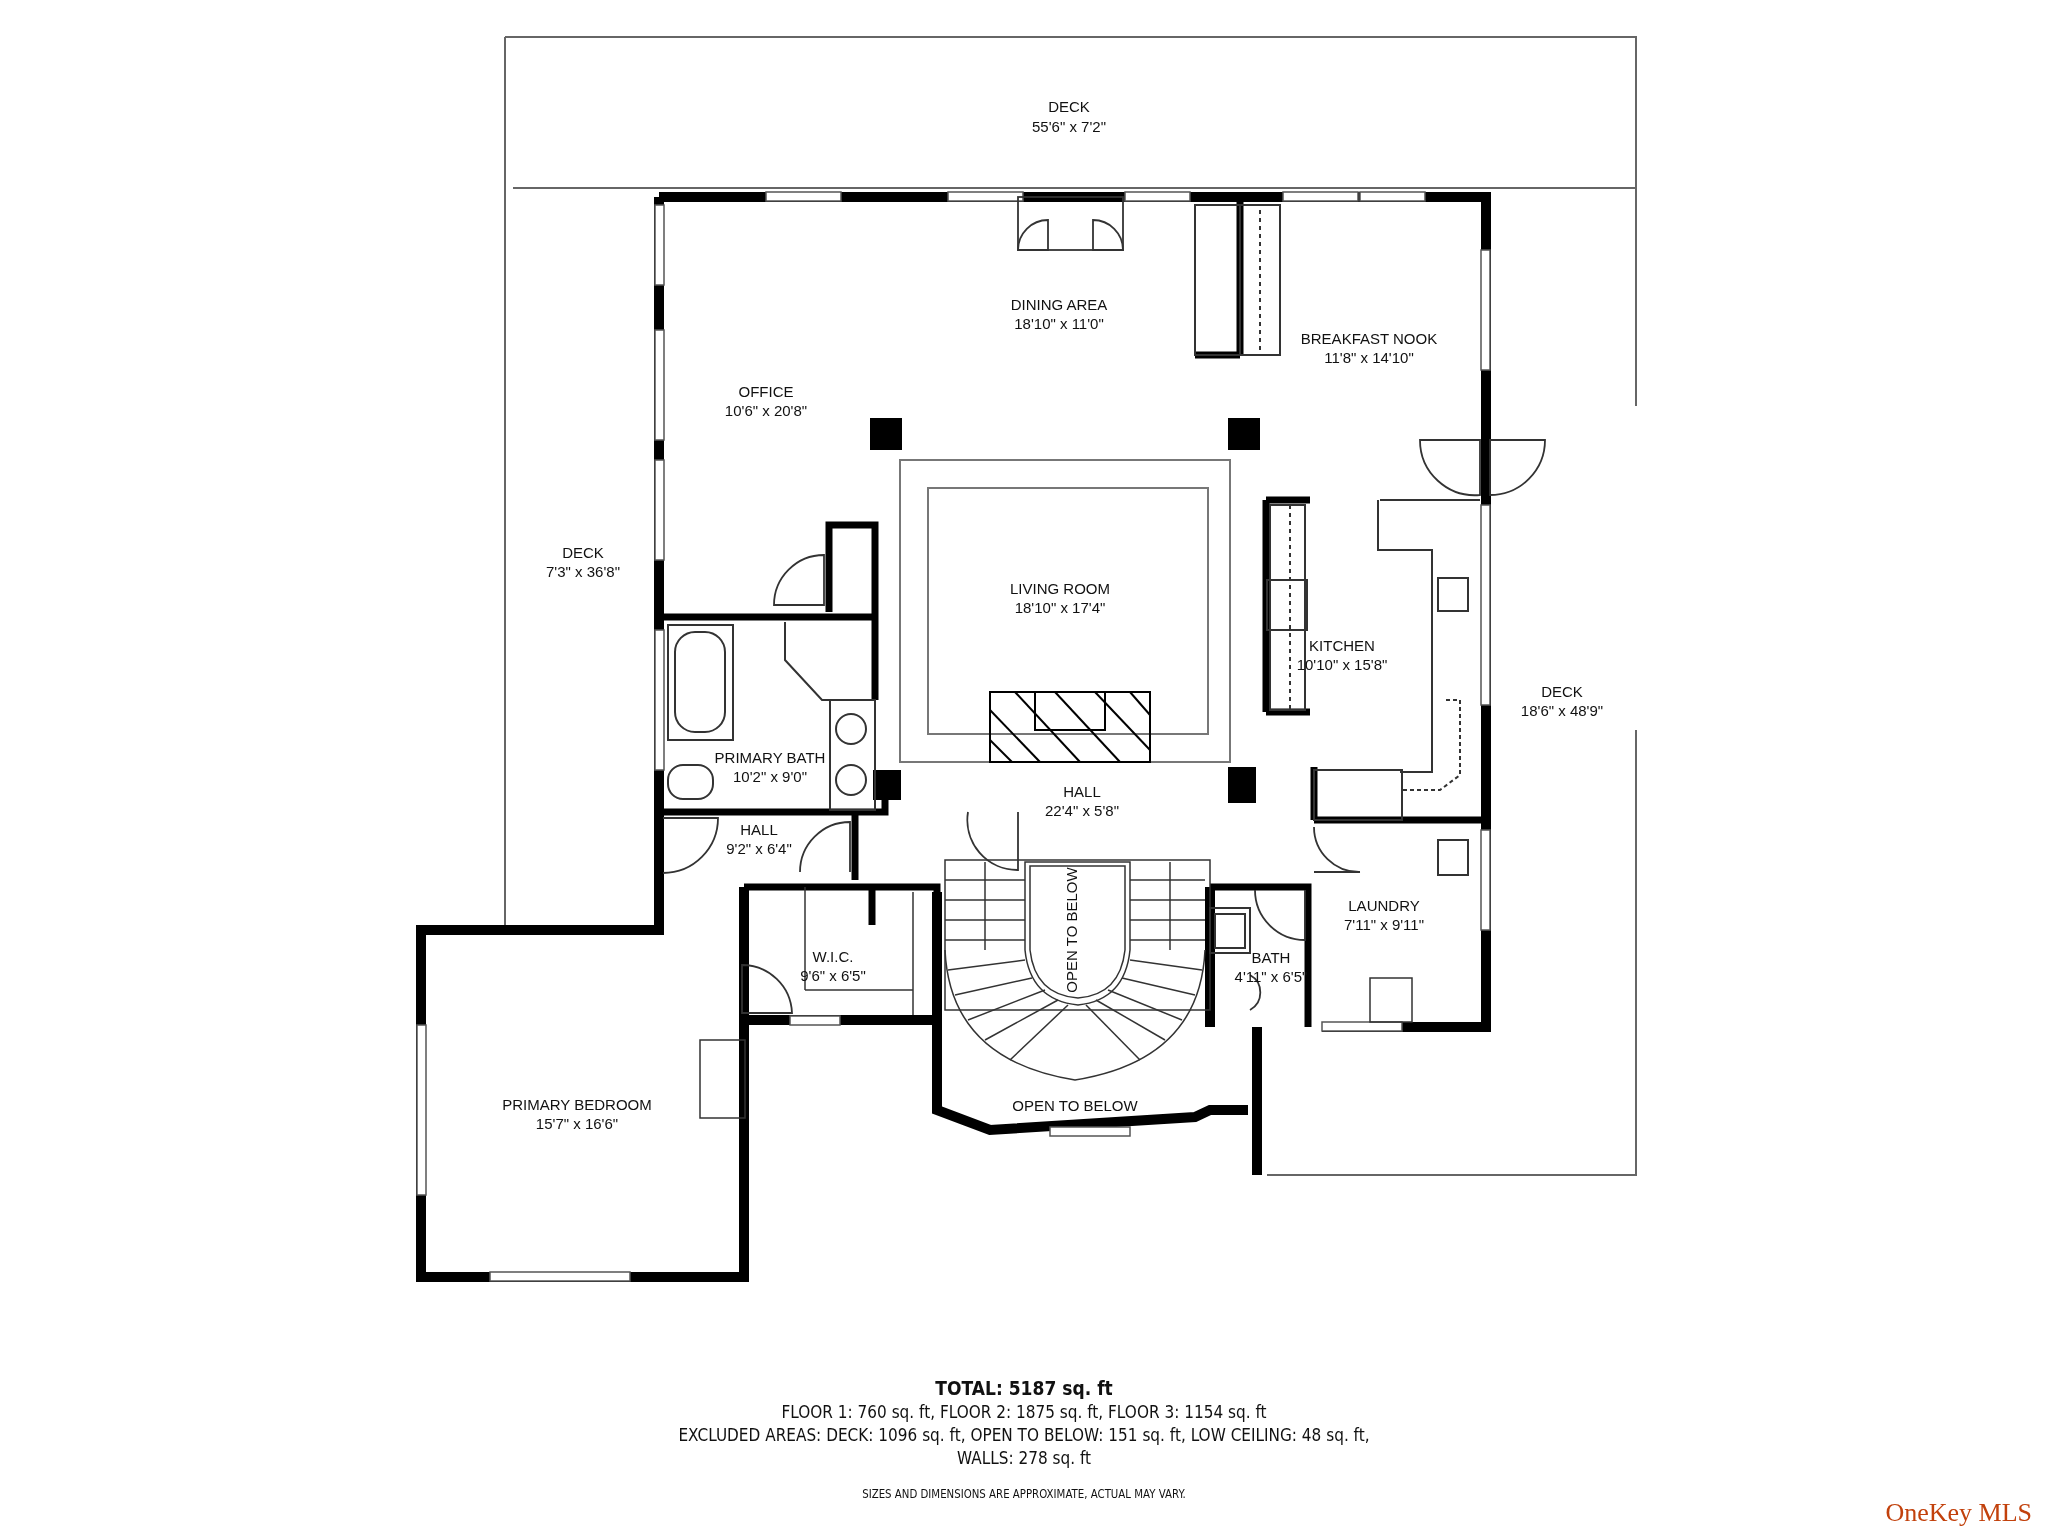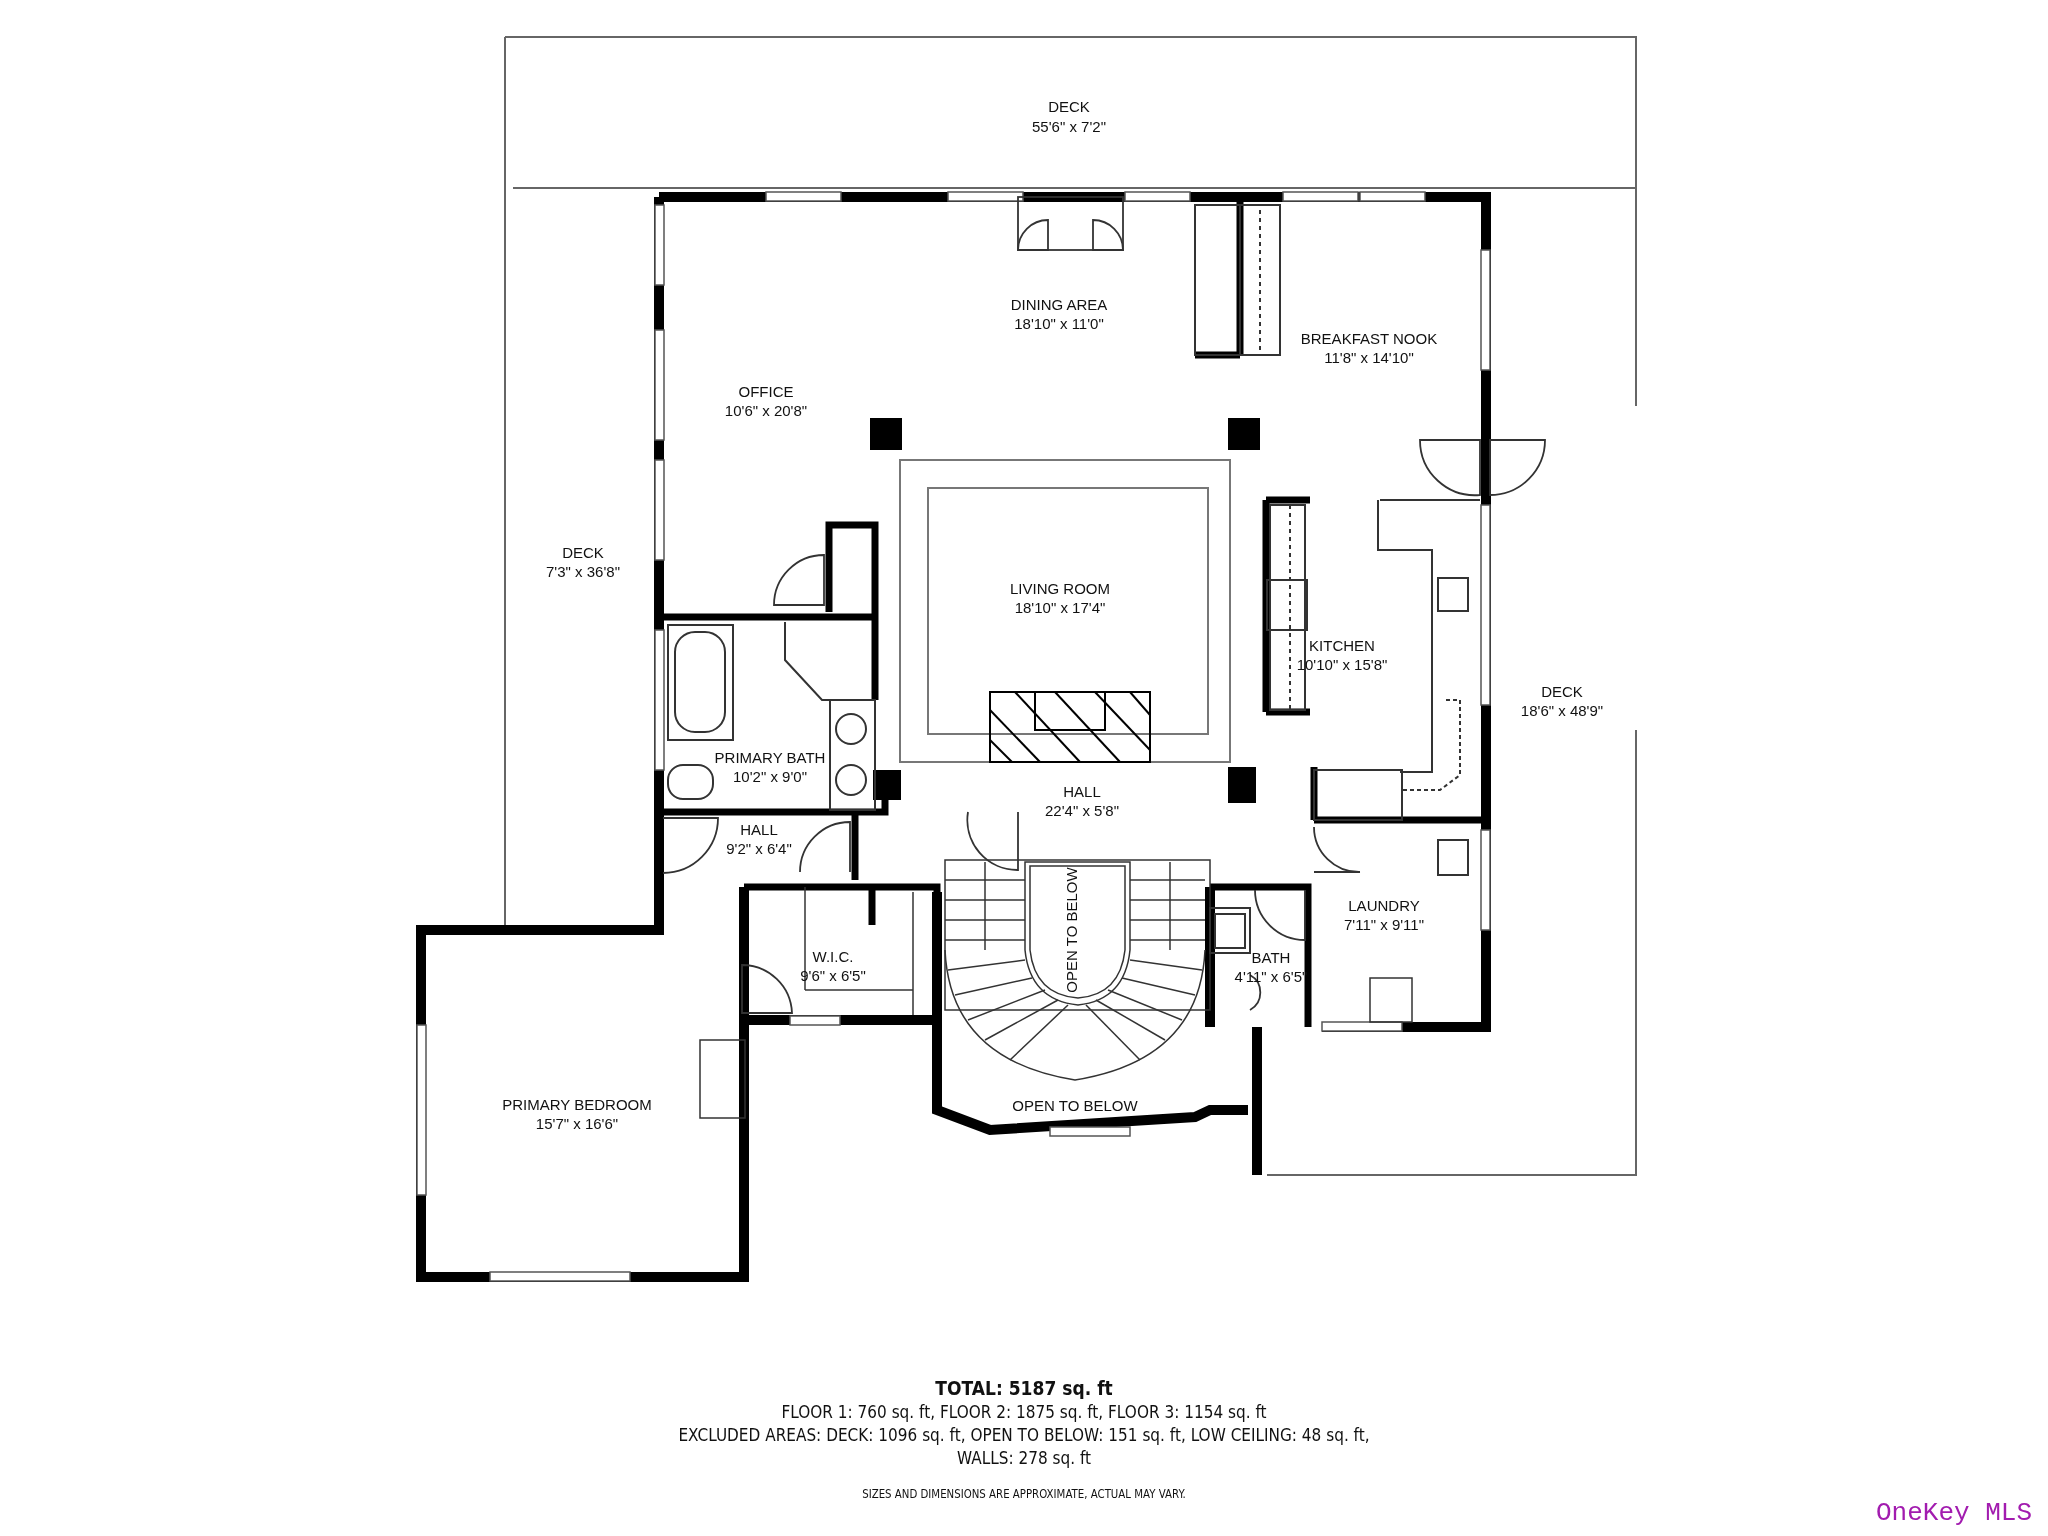--- a/index.html
+++ b/index.html
@@ -4,21 +4,21 @@
 <style>
   html, body { margin:0; padding:0; background:#ffffff; }
   body { width:2048px; height:1536px; position:relative; overflow:hidden; font-family:"Liberation Sans", sans-serif; color:#111; }
   #plan { position:absolute; left:0; top:0; width:2048px; height:1536px; }
   .room-label { font-family:"Liberation Sans", sans-serif; font-size:15px; fill:#111; text-anchor:middle; }
   .summary { position:absolute; left:0; width:2048px; text-align:center; font-family:"DejaVu Sans", sans-serif; color:#111; }
   .summary-total { top:1377px; font-size:19px; font-weight:bold; transform:scaleX(0.9); }
   .summary-line { font-size:18px; transform:scaleX(0.85); }
   .l1 { top:1401px; } .l2 { top:1424px; } .l3 { top:1447px; }
   .disclaimer { top:1487px; font-size:12px; transform:scaleX(0.85); }
-  .watermark { position:absolute; right:16px; bottom:8px; font-family:Liberation Mono, monospace; font-size:26px; color:#a21caf; }
+  .watermark { position:absolute; right:16px; bottom:8px; font-family:Liberation Serif, serif; font-size:26px; color:#c2410c; }
 </style>
 </head>
 <body>
 
 <svg id="plan" viewBox="0 0 2048 1536" xmlns="http://www.w3.org/2000/svg">
 
   <g fill="none" stroke="#666" stroke-width="2">
     <polyline points="505,37 1636,37 1636,406"></polyline>
     <line x1="505" y1="37" x2="505" y2="930"></line>
     <line x1="513" y1="188" x2="1636" y2="188"></line>

